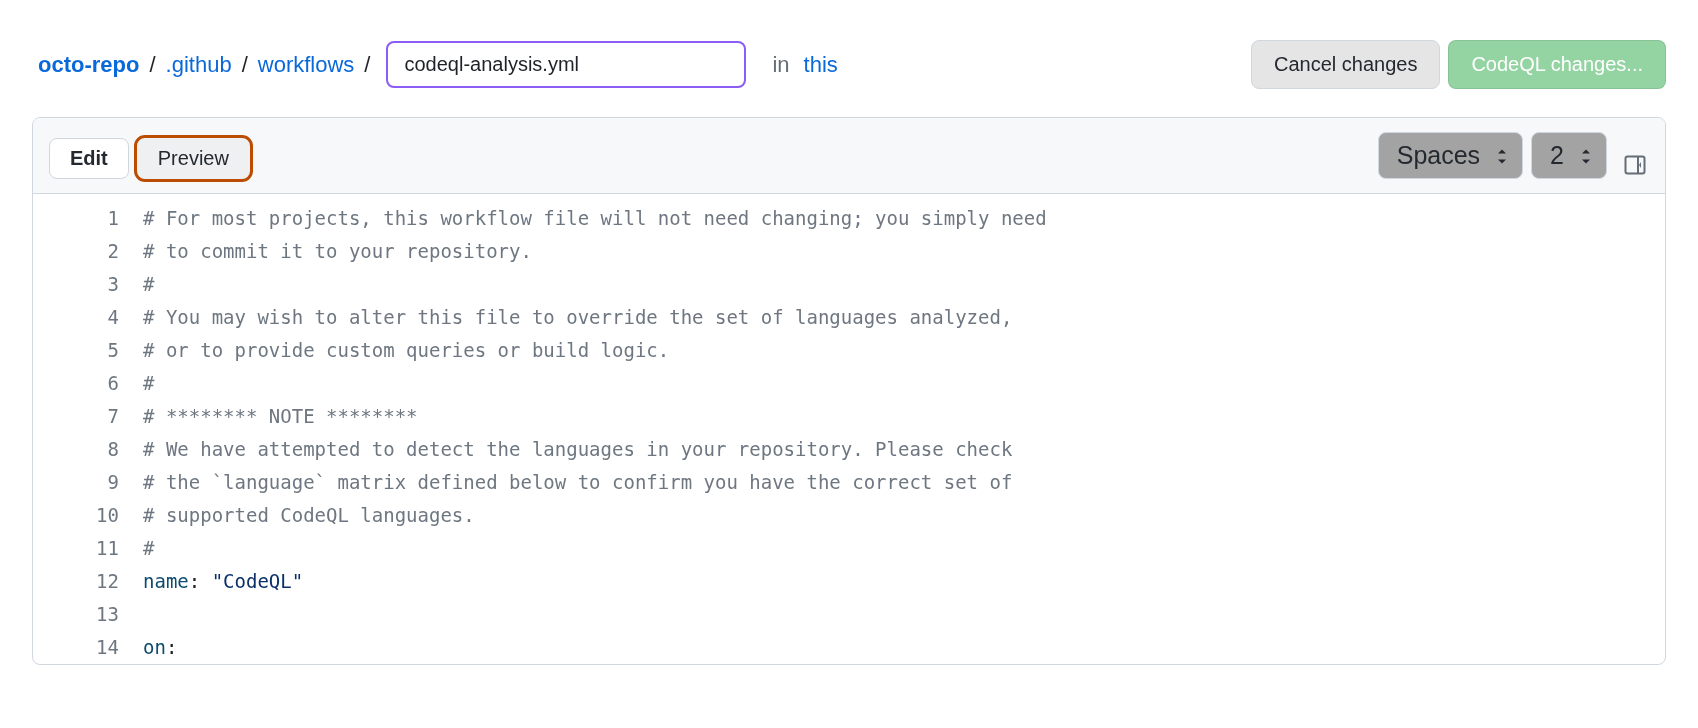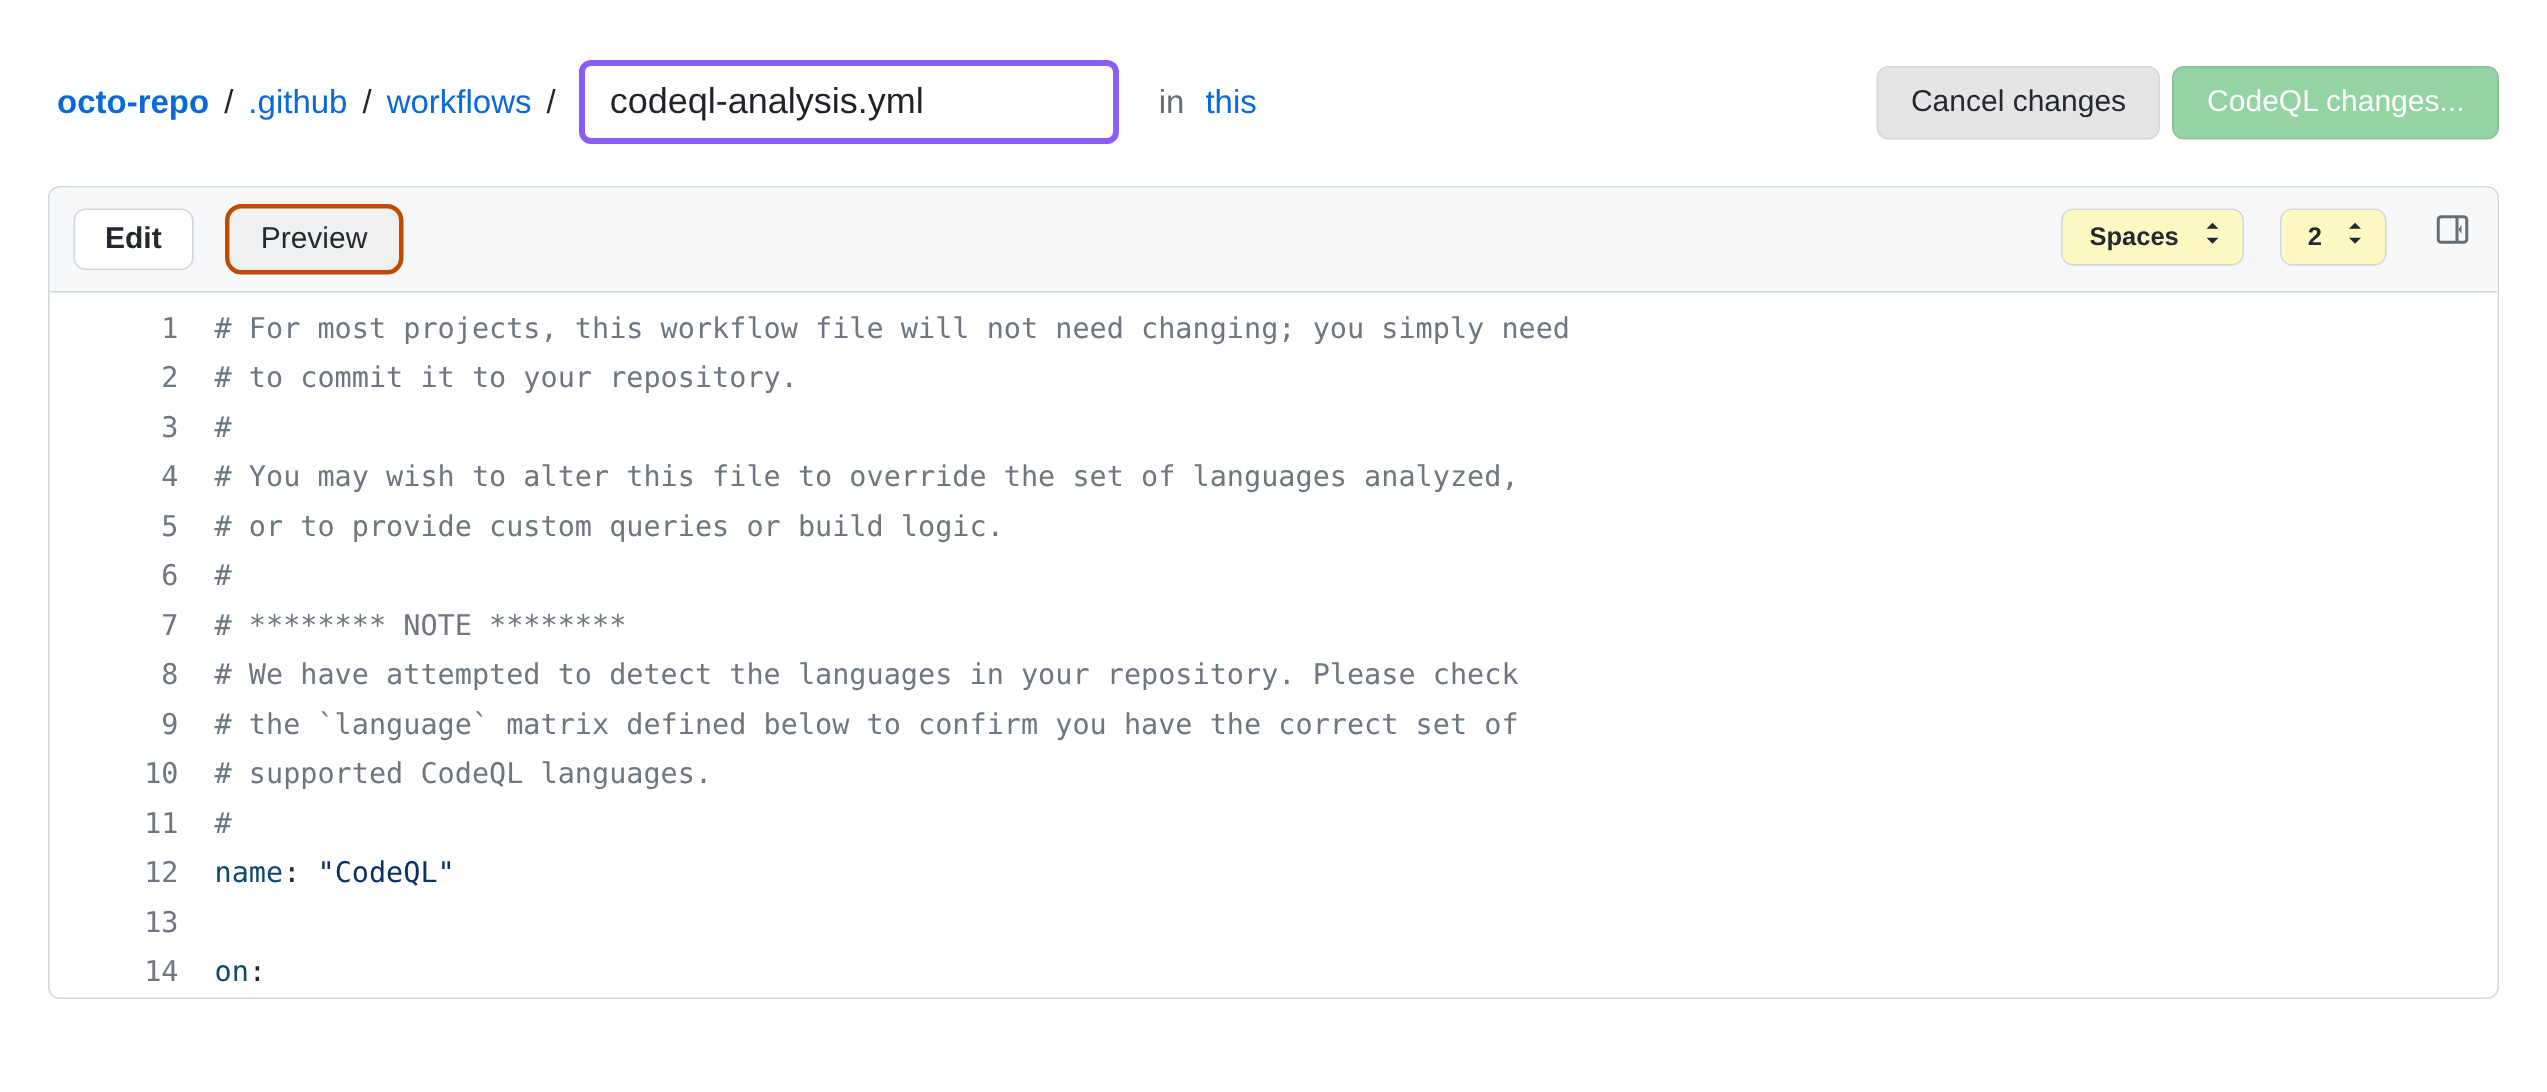--- a/index.html
+++ b/index.html
@@ -32,23 +32,23 @@
     padding: 0 6px;
   }
   .breadcrumb a.bold {
     font-weight: 700;
   }
   .sep {
     color: #1f2328;
     padding: 0 2px;
   }
   .filename-input {
-    font-size: 24px;
+    font-size: 20px;
     padding: 10px 16px;
-    border: 4px solid #8b5cf6;
+    border: 2px solid #8b5cf6;
     border-radius: 8px;
     background: #ffffff;
     outline: none;
     width: 360px;
     color: #1f2328;
     margin: 0 6px;
   }
   .in-text {
     font-size: 22px;
     color: #656d76;
@@ -79,55 +79,54 @@
     color: #ffffff;
     border: 1px solid rgba(31,35,40,0.1);
   }
   .editor-box {
     border: 1px solid #d0d7de;
     border-radius: 8px;
     overflow: hidden;
   }
   .toolbar {
     display: flex;
-    align-items: flex-start;
+    align-items: flex-end;
     background: #f6f8fa;
     border-bottom: 1px solid #d0d7de;
     padding: 14px 16px;
-    gap: 24px;
+    gap: 8px;
   }
   .tab-btn {
     font-size: 20px;
     font-weight: 600;
     padding: 8px 20px;
     border-radius: 8px;
     border: 1px solid #d0d7de;
     background: #ffffff;
     color: #24292f;
     cursor: pointer;
   }
   .tab-btn.highlighted {
     outline: 3px solid #bc4c00;
     outline-offset: 0;
     border-color: transparent;
     background: #eef0f2;
     font-weight: 400;
   }
   .select {
-    font-size: 17px;
+    font-size: 25px;
     padding: 8px 42px 8px 18px;
     border: 1px solid #d0d7de;
     border-radius: 8px;
-    background: #fef9c3;
+    background: #a3a3a3;
     color: #24292f;
     cursor: pointer;
     position: relative;
     display: inline-flex;
     align-items: center;
-    font-weight: bold;
   }
   .select-caret {
     position: absolute;
     right: 14px;
     top: 50%;
     transform: translateY(-50%);
     pointer-events: none;
   }
   .panel-toggle {
     width: 28px;

